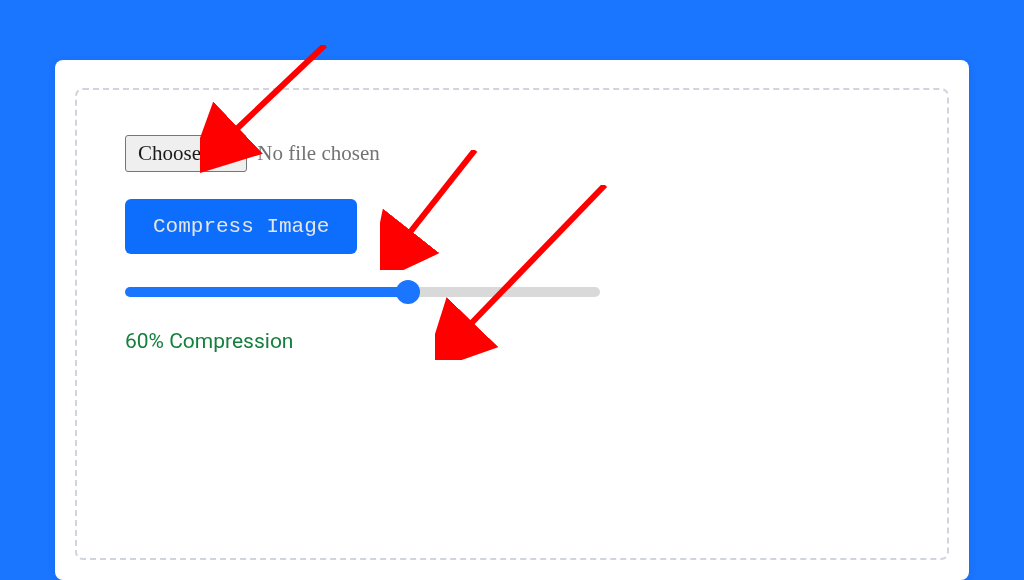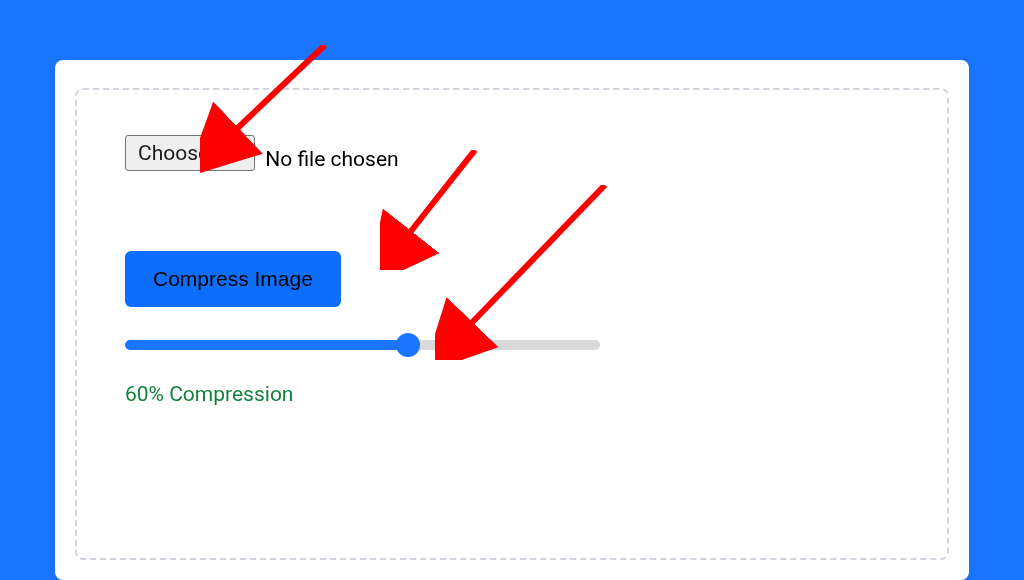--- a/index.html
+++ b/index.html
@@ -27,51 +27,52 @@
     
     .dashed-panel {
       border: 2px dashed #d0d5dd;
       border-radius: 8px;
       padding: 45px 40px 40px 48px;
       height: 100%;
     }
     
     .file-row {
       display: flex;
-      align-items: flex-end;
+      align-items: center;
       gap: 10px;
-      margin-bottom: 80px;
+      margin-bottom: 27px;
+      font-family: Liberation Serif, serif;
     }
     
     .choose-btn {
       background: #efefef;
       border: 1px solid #767676;
       border-radius: 3px;
       padding: 5px 12px;
       font-size: 21px;
       color: #1a1a1a;
       cursor: pointer;
       font-family: inherit;
     }
     
     .file-status {
       font-size: 21px;
-      color: #000000;
+      color: #737373;
     }
     
     .compress-btn {
       background: #0d6efd;
-      color: #000000;
+      color: #e5e5e5;
       border: none;
       border-radius: 6px;
       padding: 16px 28px;
       font-size: 21px;
       cursor: pointer;
       margin-bottom: 28px;
-      font-family: Liberation Sans, sans-serif;
+      font-family: Liberation Mono, monospace;
     }
     
     .slider-wrapper {
       width: 475px;
       margin-bottom: 28px;
     }
     
     .slider {
       -webkit-appearance: none;
       appearance: none;

